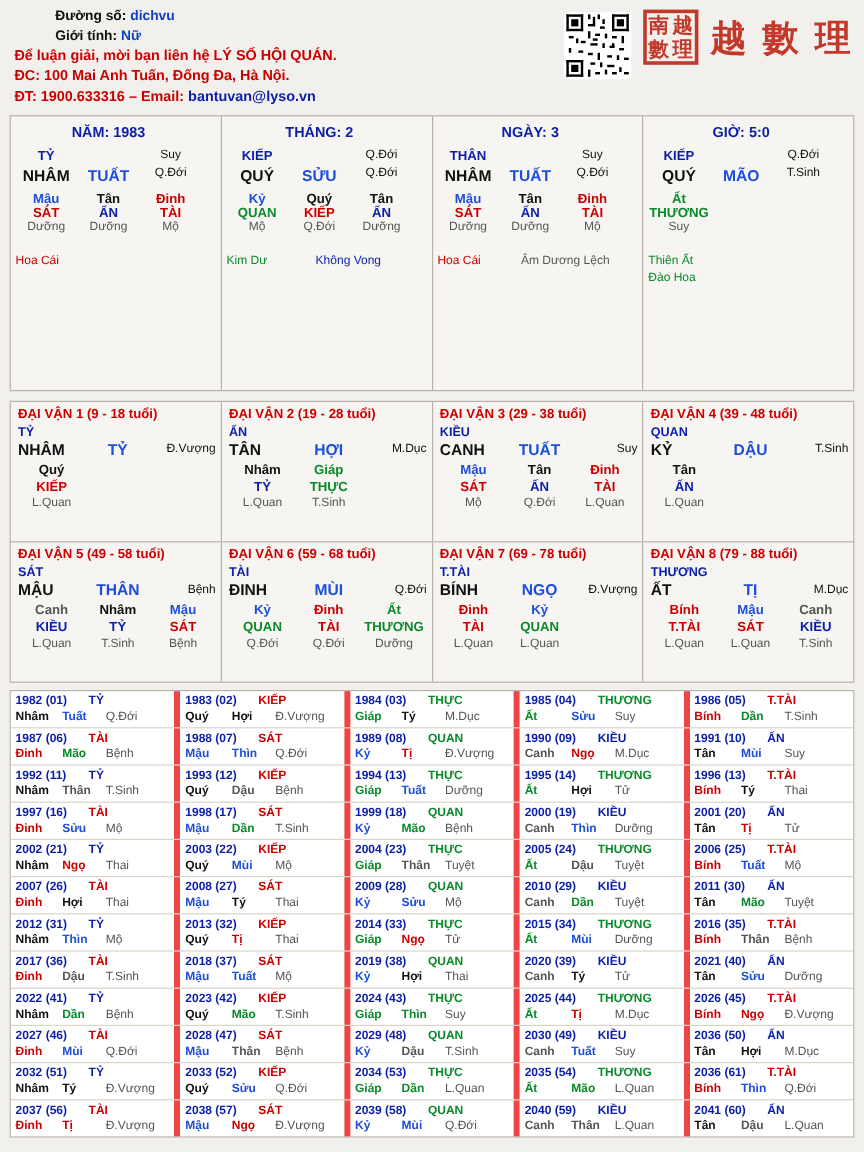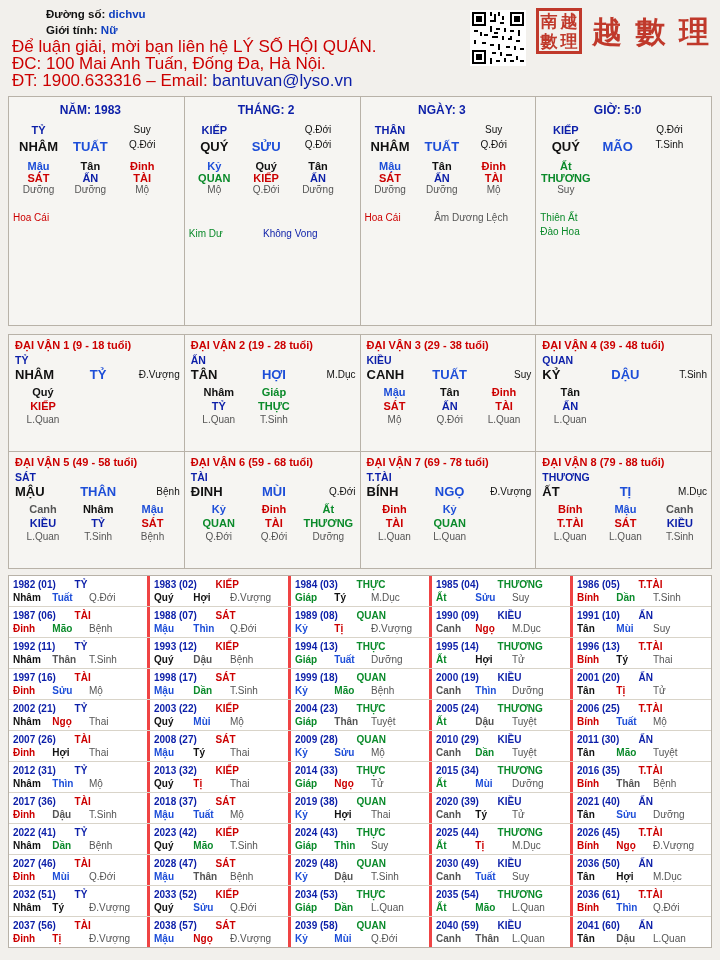--- a/index.html
+++ b/index.html
@@ -14,21 +14,21 @@
     overflow: hidden;
   }
   .page { width: 720px; height: 960px; position: relative; padding: 0; }
 
   
   .header { display: flex; height: 96px; padding: 6px 8px 0 8px; }
   .hdr-left { flex: 1; padding-left: 4px; }
   .hdr-line { font-size: 11.5px; font-weight: bold; line-height: 16px; color: #111; }
   .hdr-line .lbl { color: #111; padding-left: 34px; }
   .hdr-line .val { color: #1040c0; }
-  .hdr-red { color: #cc0000; font-size: 17px; font-weight: normal; line-height: 17px; }
+  .hdr-red { color: #cc0000; font-size: 12px; font-weight: bold; line-height: 17px; }
   .hdr-red .em { color: #0b1ea8; }
   .hdr-right { width: 300px; display: flex; align-items: flex-start; justify-content: flex-end; gap: 10px; }
   .qr { width: 56px; height: 56px; margin-top: 4px; position: relative; background: #fff; }
   .qr svg { display: block; }
   .seal {
     width: 46px; height: 46px; border: 3px solid #c0392b; color: #c0392b;
     font-family: "Liberation Serif", serif; font-weight: bold; font-size: 17px;
     display: grid; grid-template-columns: 1fr 1fr; align-items: center; justify-items: center;
     line-height: 1; margin-top: 2px;
   }
@@ -71,21 +71,21 @@
   .dv-line { display: flex; font-size: 10.5px; line-height: 14px; }
   .dv-a { width: 34%; }
   .dv-b { width: 33%; }
   .dv-c { width: 33%; }
   .center { text-align: center; }
 
   
   .years { margin: 6px 8px 0 8px; border: 1px solid #b8b2a8; background: #fff; }
   .yr-row { display: flex; border-bottom: 1px solid #d9d4c9; }
   .yr-row:last-child { border-bottom: none; }
-  .yr-cell { flex: 1; border-right: 3px solid #ef4444; padding: 2px 3px 2px 4px; }
+  .yr-cell { flex: 1; border-right: 5px solid #ef4444; padding: 2px 3px 2px 4px; }
   .yr-cell:last-child { border-right: none; }
   .yr-top { display: flex; font-size: 10px; line-height: 13px; }
   .yr-year { width: 47%; color: #0b1ea8; font-weight: bold; }
   .yr-ten  { width: 53%; font-weight: bold; }
   .yr-bot { display: flex; font-size: 10px; line-height: 13px; }
   .yr-s1 { width: 30%; font-weight: bold; }
   .yr-s2 { width: 28%; font-weight: bold; }
   .yr-s3 { width: 42%; }
 </style>
 </head>
@@ -235,21 +235,21 @@
             <div class="c2 mid cl-red">KIẾP</div>
             <div class="c3 mid cl-blue">ẤN</div>
           </div>
           <div class="row3">
             <div class="c1 small cl-gray">Mộ</div>
             <div class="c2 small cl-gray">Q.Đới</div>
             <div class="c3 small cl-gray">Dưỡng</div>
           </div>
         </div>
         <div class="notes">
-          <div class="note-line"><span class="cl-green" style="display:inline-block;width:48%;margin-top:16px;">Kim Dư</span><span class="cl-blue">Không Vong</span></div>
+          <div class="note-line"><span class="cl-green" style="display:inline-block;width:48%;">Kim Dư</span><span class="cl-blue">Không Vong</span></div>
         </div>
       </div>
       <div class="pillar">
         <div class="pillar-title">NGÀY: 3</div>
         <div class="row3">
           <div class="c1 lbl-top cl-blue">THÂN</div>
           <div class="c2"></div>
           <div class="c3 small cl-dark">Suy</div>
         </div>
         <div class="row3" style="margin-top:3px;">

